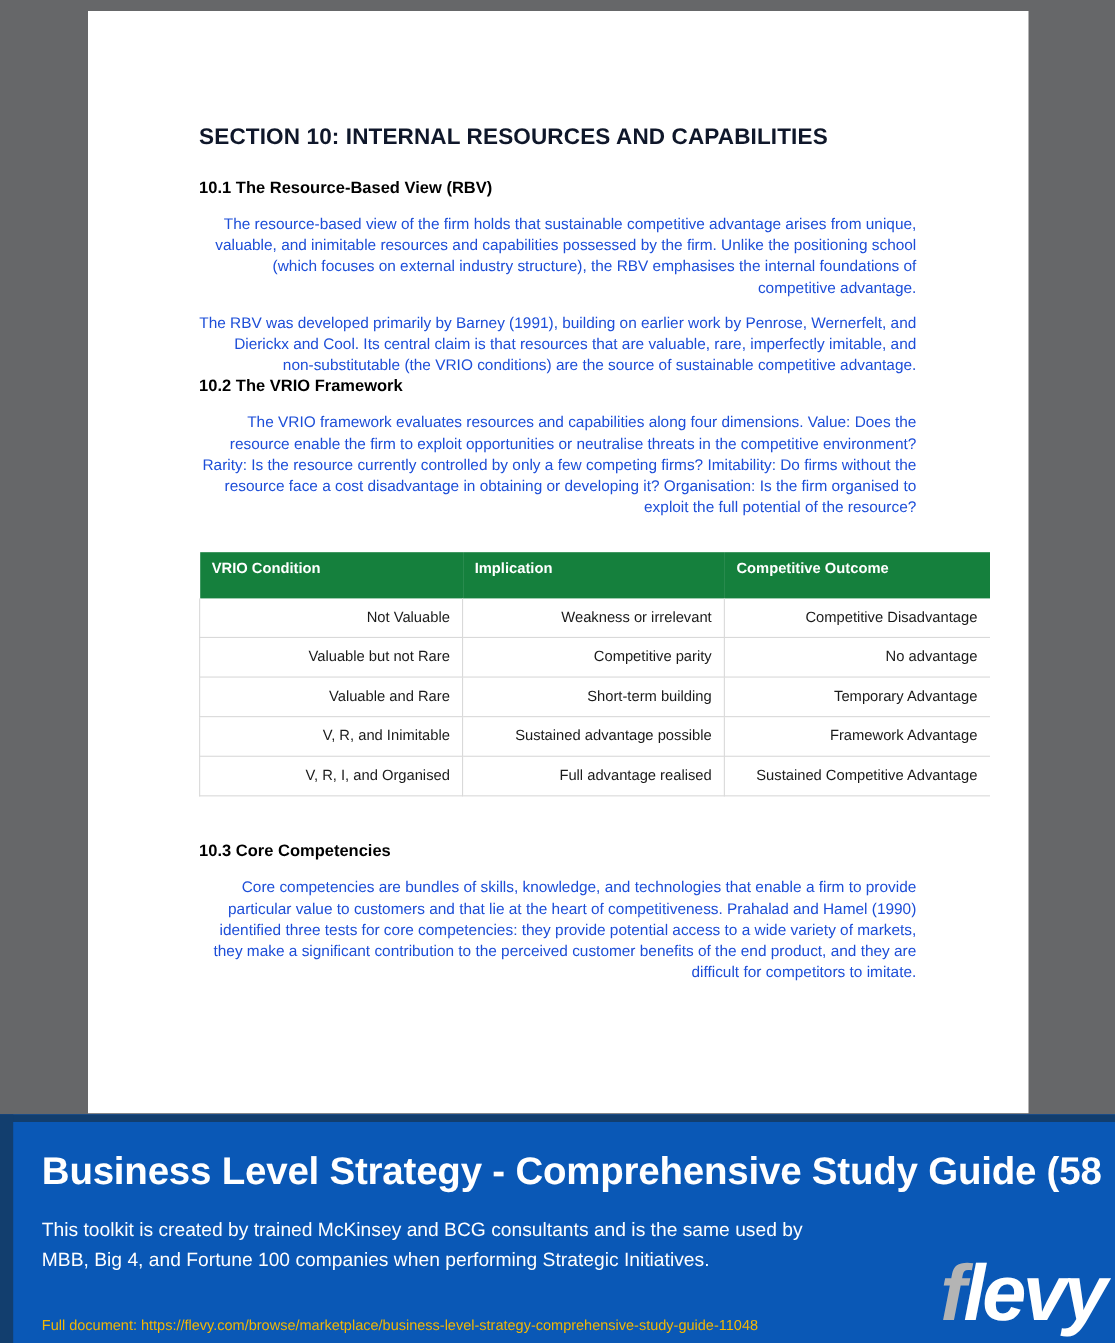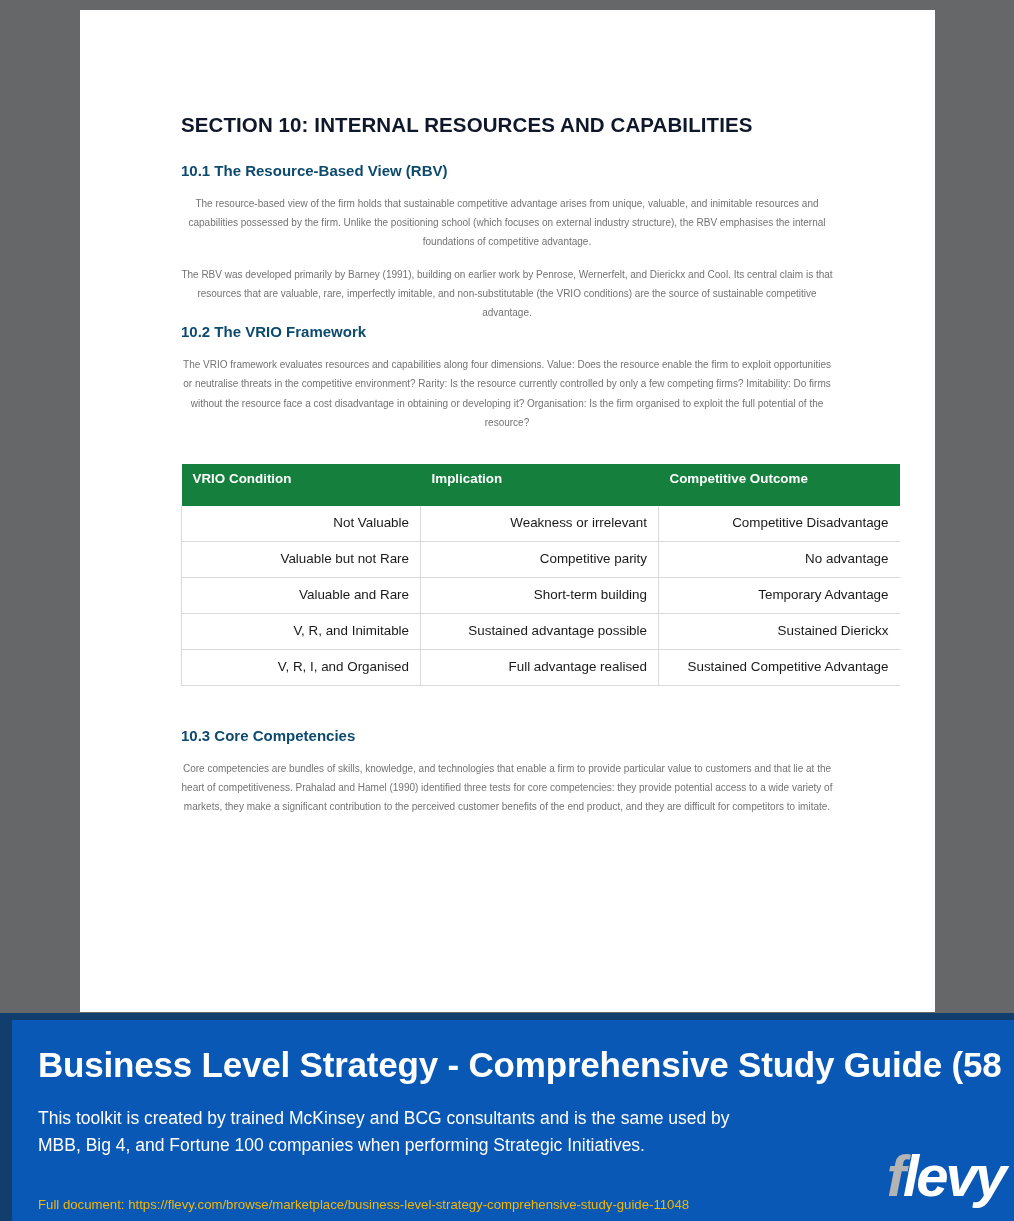--- a/index.html
+++ b/index.html
@@ -40,30 +40,30 @@
     font-weight: bold;
     color: #0f172a;
     margin: 0 0 22px 0;
     letter-spacing: 0.1px;
   }
 
   h2.sub-title {
     font-size: 15px;
     line-height: 19px;
     font-weight: bold;
-    color: #0c4a6e;
+    color: #000000;
     margin: 0 0 14px 0;
   }
 
   p.body-text {
-    font-size: 10px;
+    font-size: 14px;
     line-height: 19.2px;
-    color: #737373;
+    color: #1d4ed8;
     margin: 0 0 13px 0;
-    text-align: center;
+    text-align: right;
   }
   p.body-text.last { margin-bottom: 0; }
 
   .gap-before-h2 { margin-top: 23px; }
 
   
   table.vrio {
     width: 652px;
     border-collapse: collapse;
     margin-top: 32px;
@@ -157,21 +157,21 @@
     top: 177px;
     font-size: 13.2px;
     line-height: 16px;
     color: #F2B705;
     white-space: nowrap;
   }
   #flevy-logo {
     position: absolute;
     right: 10px;
     bottom: 2px;
-    font-size: 58px;
+    font-size: 72px;
     line-height: 86px;
     font-weight: bold;
     font-style: italic;
     letter-spacing: -3px;
     white-space: nowrap;
   }
   #flevy-logo .f-grey { color: #B4B4B4; }
   #flevy-logo .levy-white { color: #ffffff; }
 </style>
 </head>
@@ -209,21 +209,21 @@
           <td>No advantage</td>
         </tr>
         <tr>
           <td>Valuable and Rare</td>
           <td>Short-term building</td>
           <td>Temporary Advantage</td>
         </tr>
         <tr>
           <td>V, R, and Inimitable</td>
           <td>Sustained advantage possible</td>
-          <td>Sustained Dierickx</td>
+          <td>Framework Advantage</td>
         </tr>
         <tr>
           <td>V, R, I, and Organised</td>
           <td>Full advantage realised</td>
           <td>Sustained Competitive Advantage</td>
         </tr>
       </tbody>
     </table>
 
     <div class="table-spacer"></div>

